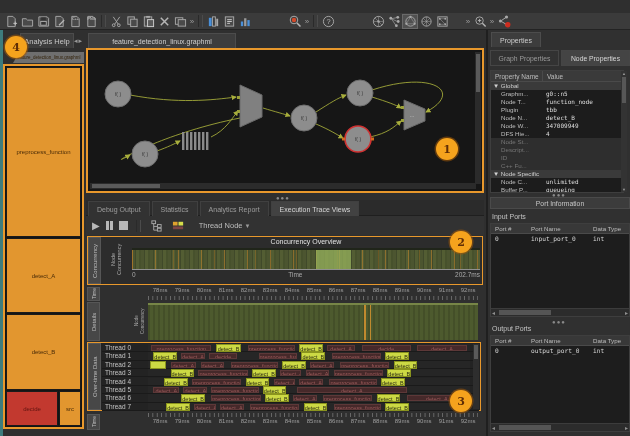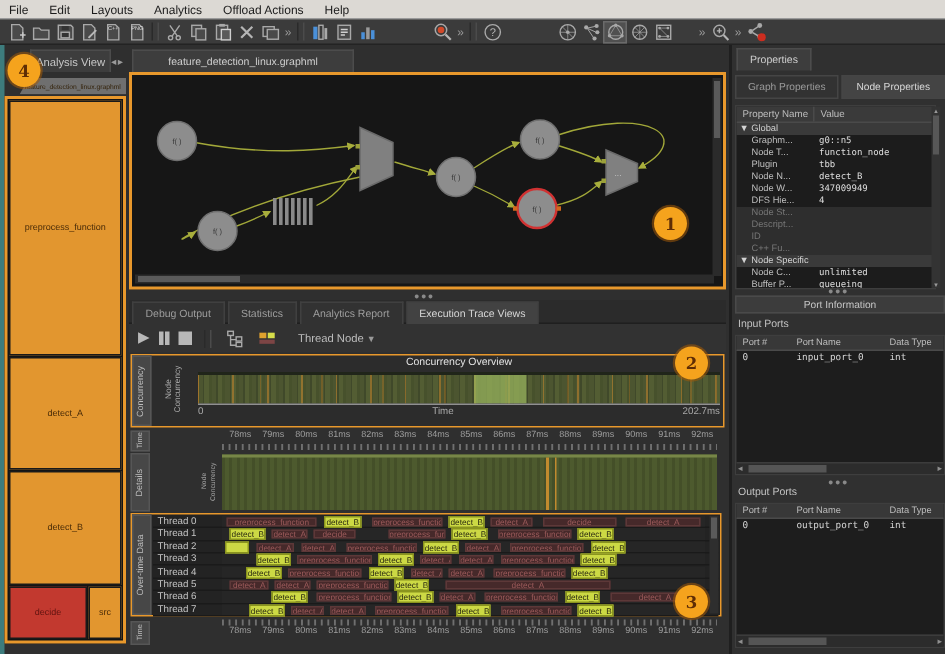--- a/index.html
+++ b/index.html
@@ -159,28 +159,20 @@
              border-top:1px solid #3c3c3c; color:#8f8f8f; font-size:6px;}
   .hscroll .ar { position:absolute; top:0px; line-height:8px;}
   .hscroll .arl{ left:1px;} .hscroll .arr{ right:1px;}
   .hscroll .thumb { position:absolute; left:8px; top:1px; width:52px; height:5px; background:#555;}
 </style>
 </head>
 <body>
 
 <div id="app">
 
-  <div id="menubar" class="abs">
-      <span class="mi">File</span>
-      <span class="mi">Edit</span>
-      <span class="mi">Layouts</span>
-      <span class="mi">Analytics</span>
-      <span class="mi">Offload Actions</span>
-      <span class="mi">Help</span>
-    </div>
   <div id="toolbar" class="abs">
       <span class="ticon">
         <svg width="13" height="13" viewBox="0 0 14 14">
           <path d="M3 1.5h5.5L11 4v8.5H3z" fill="#4a4a4a" stroke="#a9a9a9"></path>
           <path d="M9 9h4M11 7v4" stroke="#c8c8c8"></path>
         </svg>
       </span>
       <span class="ticon">
         <svg width="13" height="13" viewBox="0 0 14 14">
           <path d="M1.5 4h4l1.5 1.5h5.5v6.5H1.5z" fill="#4a4a4a" stroke="#a9a9a9"></path>
@@ -338,21 +330,21 @@
           <circle cx="3.5" cy="7" r="1.6" fill="#a9a9a9"></circle>
           <circle cx="9.5" cy="3" r="1.6" fill="#a9a9a9"></circle>
           <circle cx="9.5" cy="10.5" r="1.6" fill="#a9a9a9"></circle>
           <path d="M4.8 6.3L9.5 3M4.8 7.7l4.7 2.8" stroke="#a9a9a9"></path>
           <circle cx="10.8" cy="10.8" r="2.7" fill="#cc2d1f"></circle>
         </svg>
       </span>
     </div>
 
   <div id="teal" class="abs"></div>
-  <div id="sb-tab" class="abs">Analysis View</div>
+  <div id="sb-tab" class="abs">Analysis Help</div>
   <div id="sb-arrows" class="abs">
     <span>◂</span>
     <span>▸</span>
   </div>
   <div id="sb-filetab" class="abs">feature_detection_linux.graphml</div>
   <div id="treemap" class="abs">
       <div class="tm-block" style="left: 1px; top: 1px; width: 75px; height: 170px; background: rgb(226, 150, 47); color: rgb(74, 44, 8);">preprocess_function</div>
       <div class="tm-block" style="left: 1px; top: 172px; width: 75px; height: 75px; background: rgb(226, 150, 47); color: rgb(74, 44, 8);">detect_A</div>
       <div class="tm-block" style="left: 1px; top: 248px; width: 75px; height: 76px; background: rgb(226, 150, 47); color: rgb(74, 44, 8);">detect_B</div>
       <div class="tm-block" style="left: 1px; top: 325px; width: 52px; height: 35px; background: rgb(194, 57, 47); color: rgb(97, 20, 16);">decide</div>

